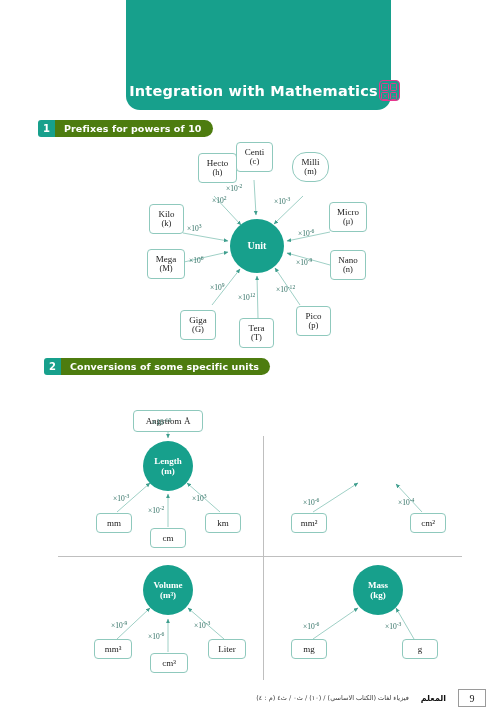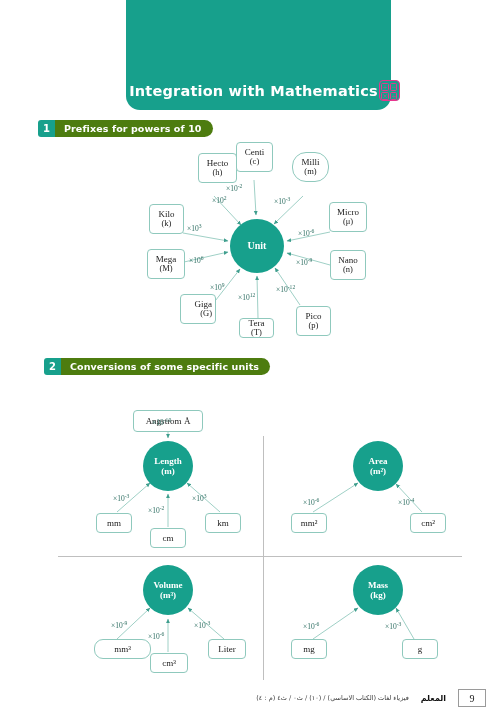--- a/index.html
+++ b/index.html
@@ -311,25 +311,25 @@
     <div class="sym">(μ)</div>
   </div>
   <div class="unit-box" style="left:147px; top:249px; width:38px; height:30px;">
     <div>Mega</div>
     <div class="sym">(M)</div>
   </div>
   <div class="unit-box" style="left:330px; top:250px; width:36px; height:30px;">
     <div>Nano</div>
     <div class="sym">(n)</div>
   </div>
-  <div class="unit-box" style="left:180px; top:294px; width:36px; height:30px;align-items:flex-end;">
+  <div class="unit-box" style="left:180px; top:310px; width:36px; height:30px;">
     <div>Giga</div>
     <div class="sym">(G)</div>
   </div>
-  <div class="unit-box" style="left:239px; top:318px; width:35px; height:20px;">
+  <div class="unit-box" style="left:239px; top:318px; width:35px; height:30px;">
     <div>Tera</div>
     <div class="sym">(T)</div>
   </div>
   <div class="unit-box" style="left:296px; top:306px; width:35px; height:30px;justify-content:center;">
     <div>Pico</div>
     <div class="sym">(p)</div>
   </div>
 
   <div class="factor" style="left:212px; top:196px;">
     <span>×10</span><sup>2</sup>
@@ -387,42 +387,38 @@
   <div class="factor" style="left:113px; top:494px;">
     <span>×10</span><sup>-3</sup>
   </div>
   <div class="factor" style="left:148px; top:506px;">
     <span>×10</span><sup>-2</sup>
   </div>
   <div class="factor" style="left:192px; top:494px;">
     <span>×10</span><sup>3</sup>
   </div>
 
-  <div class="hub" style="left:353px; top:441px; width:50px; height:50px; font-size:9px;">
-    <div>Area</div>
-    <div class="hub-sub">(m²)</div>
-  </div>
   <div class="unit-box" style="left:291px; top:513px; width:36px; height:20px;">
     <div>mm²</div>
   </div>
   <div class="unit-box" style="left:410px; top:513px; width:36px; height:20px;">
     <div>cm²</div>
   </div>
   <div class="factor" style="left:303px; top:498px;">
     <span>×10</span><sup>-6</sup>
   </div>
   <div class="factor" style="left:398px; top:498px;">
     <span>×10</span><sup>-4</sup>
   </div>
 
   <div class="hub" style="left:143px; top:565px; width:50px; height:50px; font-size:9px;">
     <div>Volume</div>
     <div class="hub-sub">(m³)</div>
   </div>
-  <div class="unit-box" style="left:94px; top:639px; width:57px; height:20px;border-radius:9px;">
+  <div class="unit-box" style="left:94px; top:639px; width:38px; height:20px;">
     <div>mm³</div>
   </div>
   <div class="unit-box" style="left:150px; top:653px; width:38px; height:20px;">
     <div>cm³</div>
   </div>
   <div class="unit-box" style="left:208px; top:639px; width:38px; height:20px;">
     <div>Liter</div>
   </div>
   <div class="factor" style="left:111px; top:621px;">
     <span>×10</span><sup>-9</sup>

